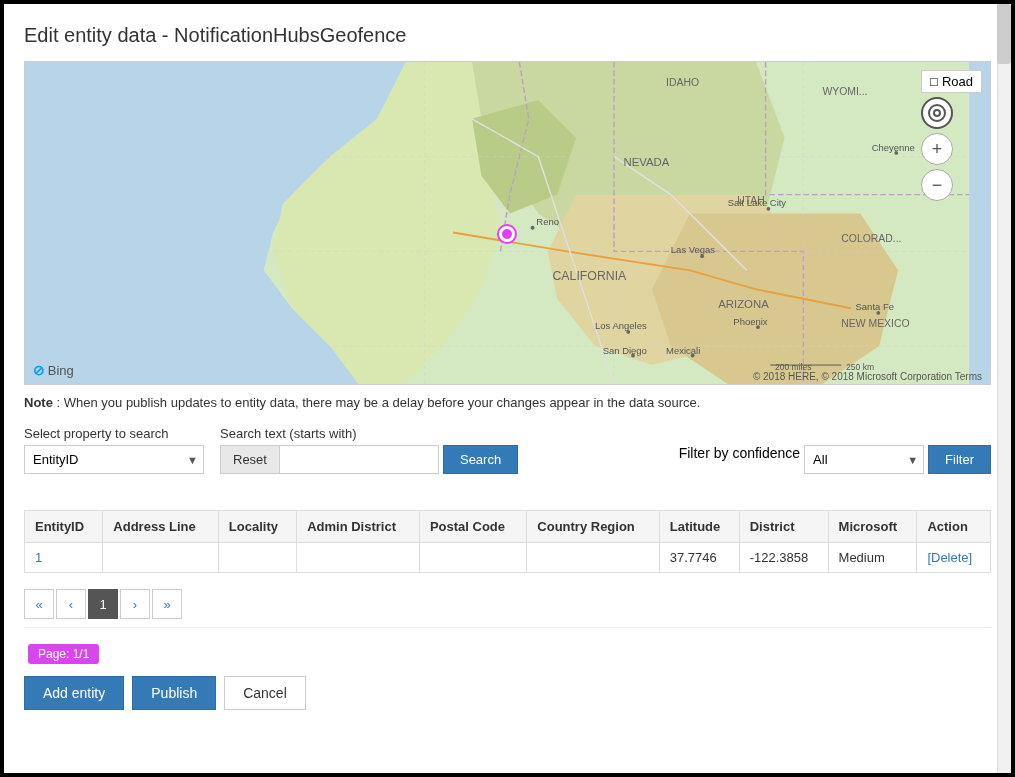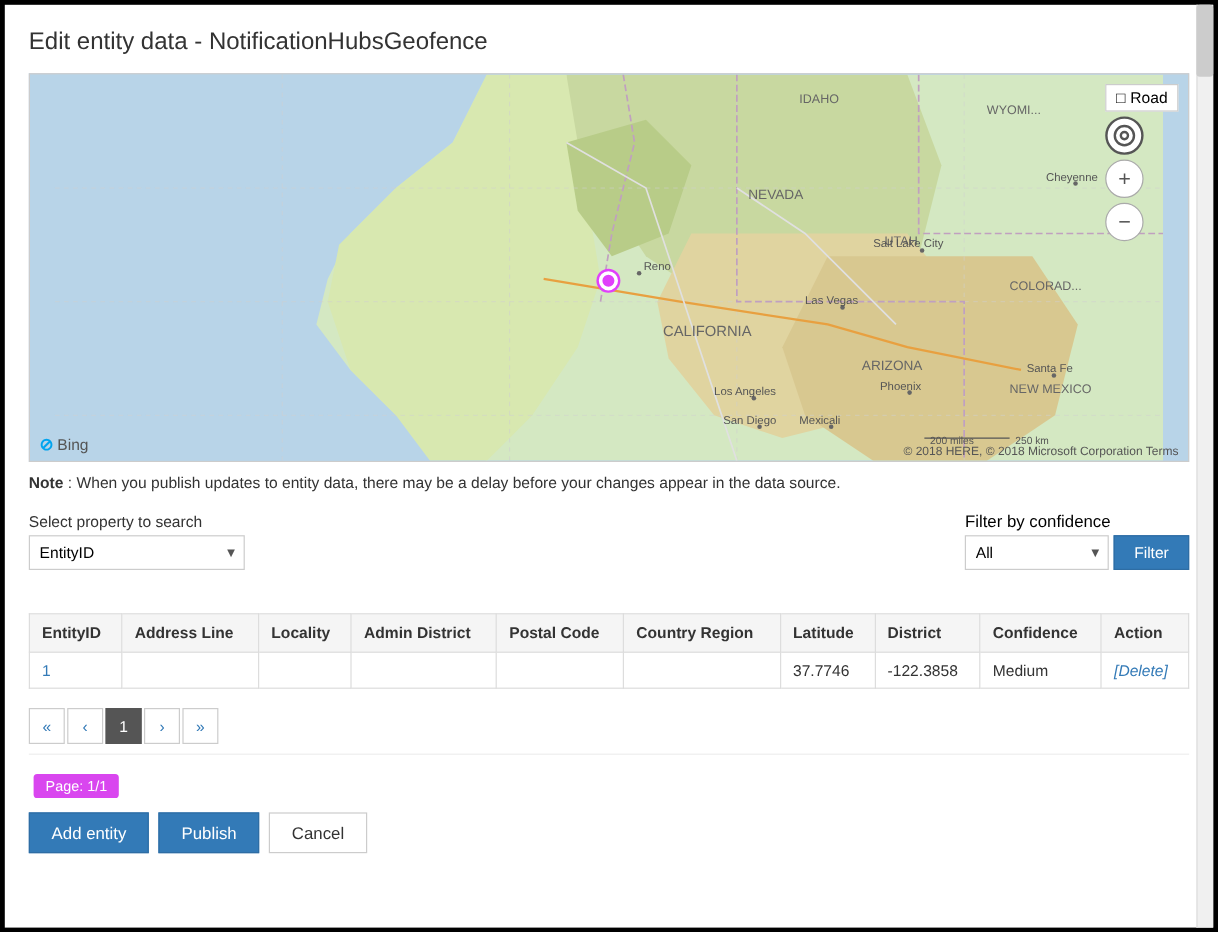--- a/index.html
+++ b/index.html
@@ -185,21 +185,21 @@
       padding: 6px 16px;
       background: #337ab7;
       color: white;
       border: 1px solid #2e6da4;
       font-size: 13px;
       cursor: pointer;
       margin-left: 4px;
     }
     .filter-group {
       display: flex;
-      flex-direction: column;
+      flex-direction: row;
       gap: 4px;
       margin-left: auto;
       justify-content: flex-end;
     }
     .filter-row {
       display: flex;
       align-items: center;
       gap: 4px;
     }
     .confidence-select-wrapper {
@@ -240,21 +240,21 @@
       color: #333;
     }
     .data-table td {
       border: 1px solid #ddd;
       padding: 7px 10px;
       font-size: 13px;
       color: #333;
     }
     .data-table tr:nth-child(even) td { background: #f9f9f9; }
     .link-cell { color: #337ab7; text-decoration: none; cursor: pointer; }
-    .delete-link { color: #337ab7; text-decoration: none; cursor: pointer; font-style: italic; }
+    .delete-link { color: #337ab7; text-decoration: none; cursor: pointer; }
     
     .pagination-section {
       padding: 8px 0;
       display: flex;
       align-items: center;
       gap: 2px;
       border-bottom: 1px solid #eee;
       margin-bottom: 10px;
     }
     .page-btn {
@@ -448,20 +448,28 @@
   
   <div class="search-section">
     <div class="search-group">
       <label>Select property to search</label>
       <div class="select-wrapper">
         <select><option>EntityID</option><option>Address Line</option><option>Locality</option><option>Admin District</option><option>Postal Code</option><option>Country Region</option><option>Latitude</option><option>Longitude</option><option>Confidence</option></select>
         <span class="select-arrow">▼</span>
       </div>
     </div>
 
+    <div class="search-group">
+      <label>Search text (starts with)</label>
+      <div class="search-input-group">
+        <button class="reset-btn">Reset</button>
+        <input type="text" class="search-text-input" value="" style="">
+        <button class="search-btn">Search</button>
+      </div>
+    </div>
 
     <div class="filter-group">
       <label>Filter by confidence</label>
       <div class="filter-row">
         <div class="confidence-select-wrapper">
           <select><option>All</option><option>High</option><option>Medium</option><option>Low</option></select>
           <span class="select-arrow">▼</span>
         </div>
         <button class="filter-btn">Filter</button>
       </div>
@@ -473,21 +481,21 @@
     <thead>
       <tr>
         <th>EntityID</th>
         <th>Address Line</th>
         <th>Locality</th>
         <th>Admin District</th>
         <th>Postal Code</th>
         <th>Country Region</th>
         <th>Latitude</th>
         <th>District</th>
-        <th>Confidence</th>
+        <th>Microsoft</th>
         <th>Action</th>
       </tr>
     </thead>
     <tbody id="table-body">
     <tr>
       <td><a class="link-cell">1</a></td>
       <td></td>
       <td></td>
       <td></td>
       <td></td>

